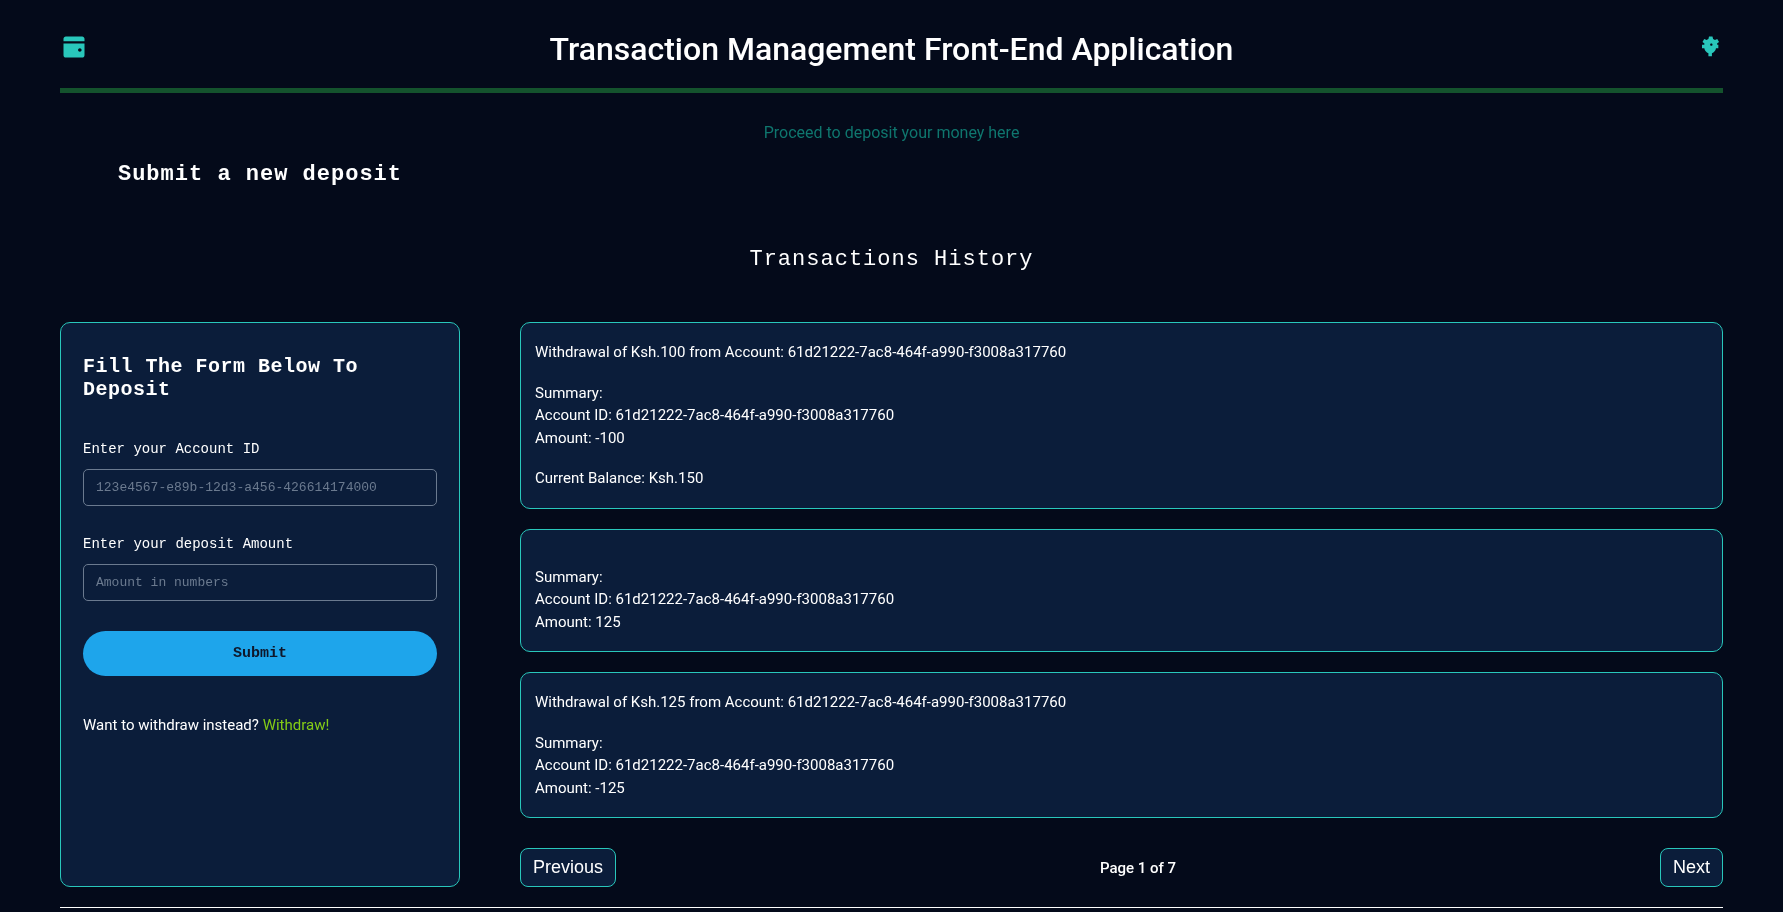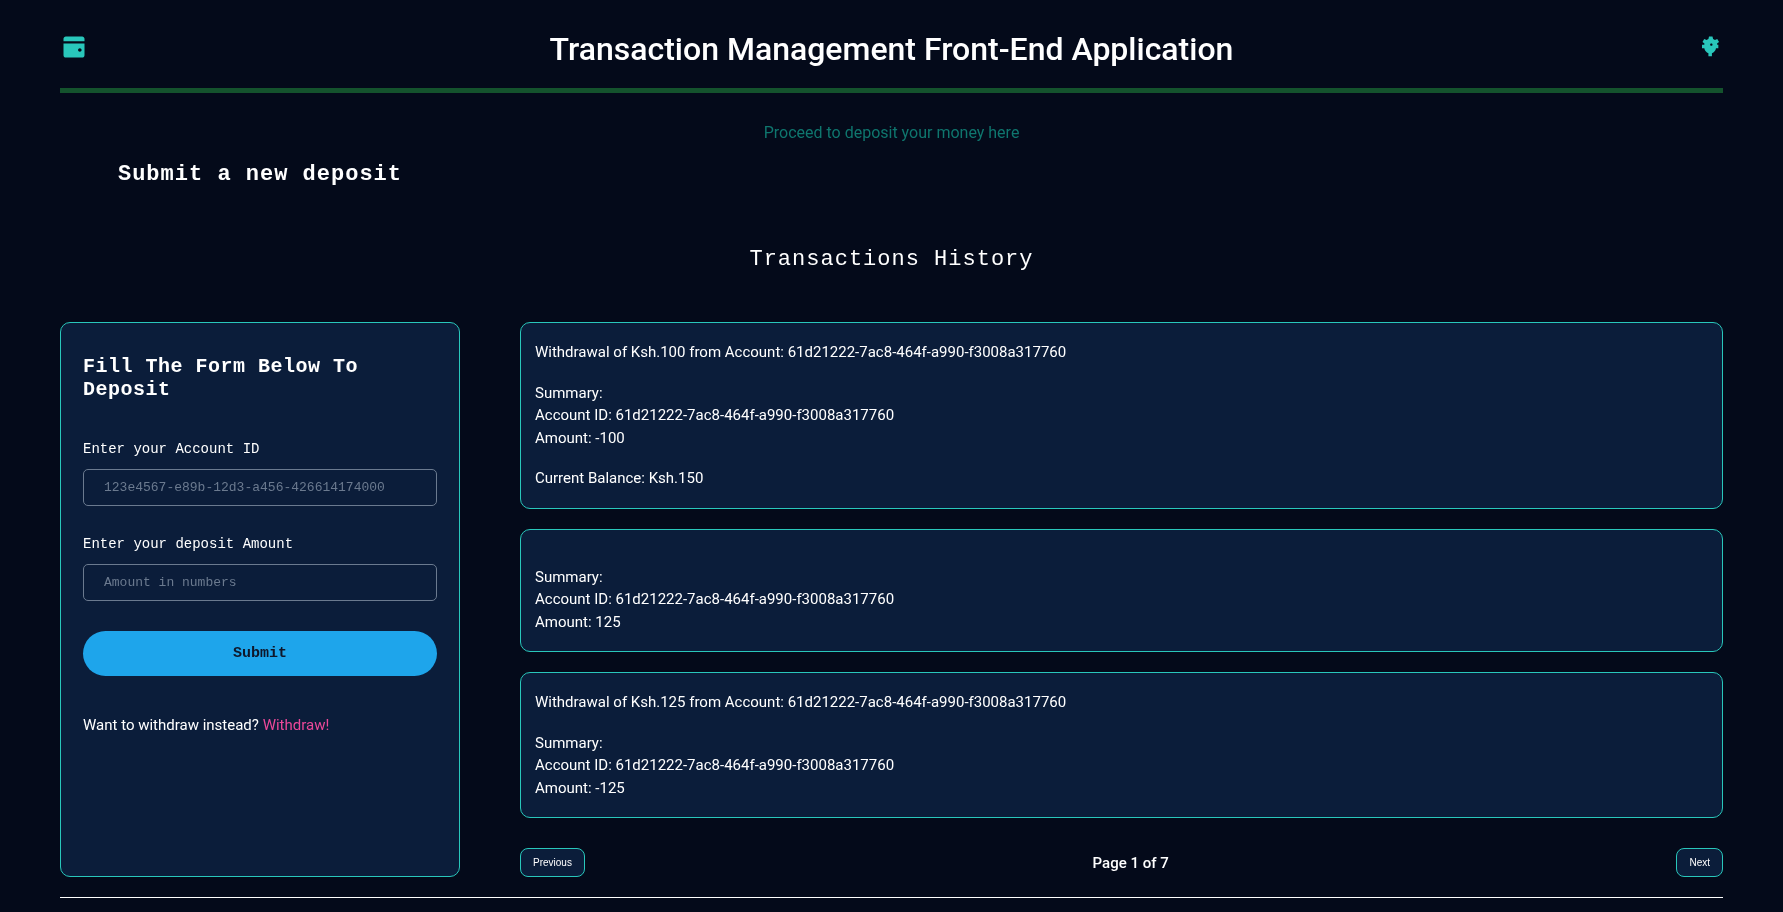--- a/index.html
+++ b/index.html
@@ -82,21 +82,21 @@
   font-family: 'Courier New', monospace;
   font-size: 14px;
   display: block;
   margin-bottom: 12px;
 }
 .form-input {
   width: 100%;
   background-color: #0b1d3a;
   border: 1px solid #6b7a8f;
   border-radius: 5px;
-  padding: 10px 20px;
+  padding: 10px 12px;
   color: #ffffff;
   font-family: 'Courier New', monospace;
   font-size: 13px;
   margin-bottom: 30px;
 }
 .form-input::placeholder {
   color: #6b7a8f;
 }
 .submit-btn {
   width: 100%;
@@ -108,21 +108,21 @@
   font-family: 'Courier New', monospace;
   font-size: 15px;
   font-weight: bold;
   cursor: pointer;
   margin-bottom: 40px;
 }
 .alt-action {
   font-size: 15px;
 }
 .alt-link {
-  color: #ec4899;
+  color: #84cc16;
   text-decoration: none;
   cursor: pointer;
 }
 .history-panel {
   flex: 1;
   display: flex;
   flex-direction: column;
   gap: 20px;
 }
 .transaction-card {
@@ -144,21 +144,21 @@
   justify-content: space-between;
   align-items: center;
   margin-top: 10px;
 }
 .page-btn {
   background-color: #0b1d3a;
   border: 1.5px solid #29c7bb;
   border-radius: 8px;
   padding: 8px 12px;
   color: #ffffff;
-  font-size: 10px;
+  font-size: 18px;
   font-weight: 500;
   cursor: pointer;
 }
 .page-info {
   font-size: 15px;
   font-weight: 500;
 }
 .footer-line {
   border-top: 1px solid #ffffff;
   margin-top: 20px;

